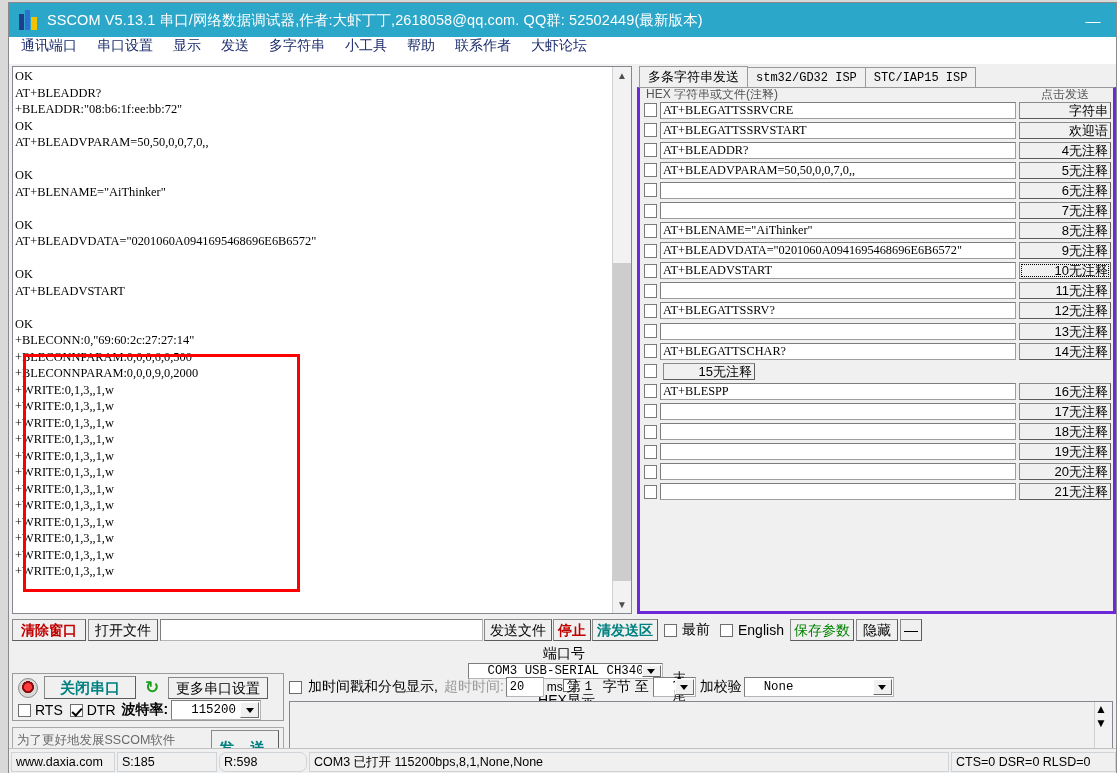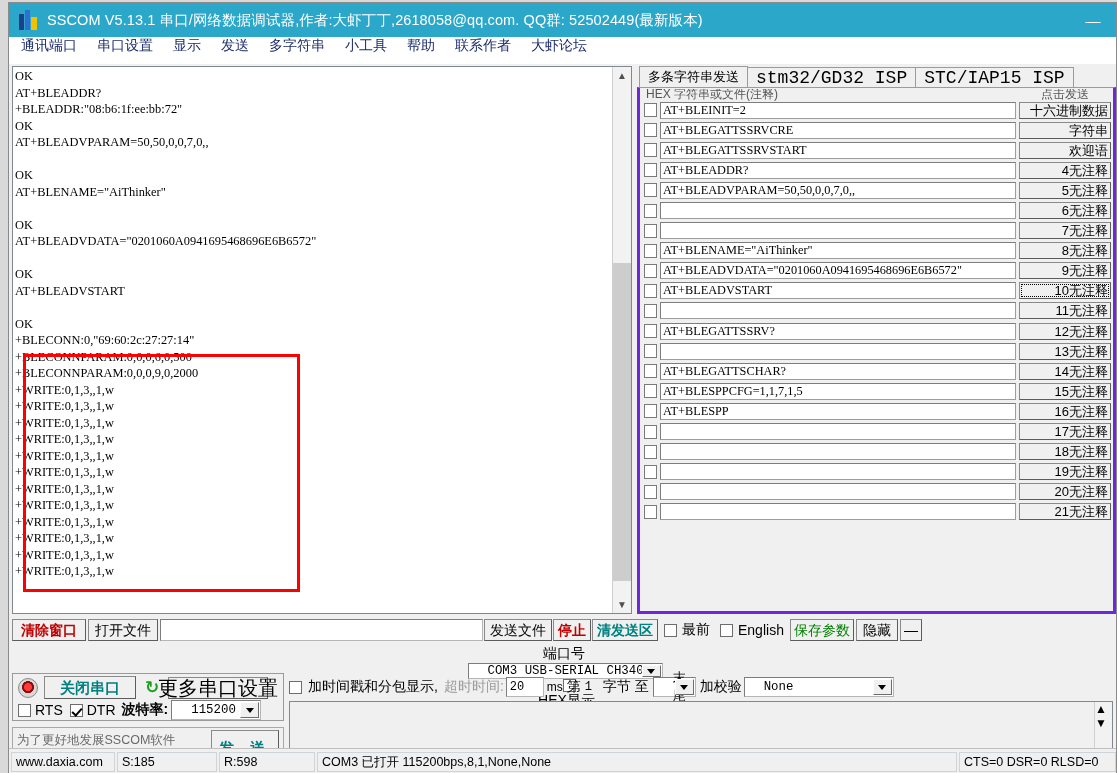--- a/index.html
+++ b/index.html
@@ -33,21 +33,21 @@
   .term div{height:16.5px;}
   .vsb{position:absolute;right:0;top:0;width:18px;bottom:0;background:#f2f2f2;border-left:1px solid #d0d0d0;}
   .vsb .arw{height:17px;display:flex;align-items:center;justify-content:center;color:#505050;font-size:10px;background:#f2f2f2;}
   .vsb .arw.bot{position:absolute;bottom:0;left:0;right:0;}
   .vsb .thumb{position:absolute;left:0;right:0;top:196px;height:318px;background:#cdcdcd;}
   .redbox{position:absolute;left:10px;top:287px;width:277px;height:238px;border:3px solid #f00;box-sizing:border-box;pointer-events:none;}
   
   .rpanel{position:absolute;left:628px;top:2px;right:0;height:548px;}
   .tabs{height:22px;display:flex;align-items:flex-end;padding-left:2px;}
   .tab{height:20px;padding:0 8px;line-height:20px;border:1px solid #9b9b9b;border-bottom:none;background:#f0f0f0;font-size:13px;margin-right:-1px;white-space:nowrap;}
-  .tab.mono{font-family:"Liberation Mono","DejaVu Sans Mono",monospace;font-size:18px;}
+  .tab.mono{font-family:"Liberation Mono","DejaVu Sans Mono",monospace;font-size:12px;}
   .tab.active{background:#f0f0f0;border-bottom:1px solid #f0f0f0;font-weight:normal;}
   .tabbody{position:absolute;left:0;top:21px;right:0;bottom:0;border:3px solid #6d28d9;border-top:1px solid #9b9b9b;background:#f0f0f0;box-sizing:border-box;}
   .grid-head{position:absolute;left:4px;top:1px;right:2px;height:12px;overflow:hidden;color:#555;font-size:12px;}
   .grid-head .h1{position:absolute;left:2px;top:-3px;}
   .grid-head .h2{position:absolute;right:22px;top:-3px;}
   .rows{position:absolute;left:4px;top:12px;right:2px;bottom:4px;overflow:hidden;}
   .row{height:20.1px;display:flex;align-items:center;}
   .row .cb{width:13px;height:14px;border:1px solid #7a7a7a;background:#fff;box-sizing:border-box;flex:none;margin-right:3px;}
   .row .txt{flex:1 1 auto;height:17px;border:1px solid #9d9d9d;border-top-color:#7d7d7d;border-left-color:#7d7d7d;background:#fff;box-sizing:border-box;
     font-family:"Liberation Serif","DejaVu Serif",serif;font-size:12.3px;line-height:15px;padding:0 2px;white-space:nowrap;overflow:hidden;}
@@ -138,25 +138,20 @@
         <div class="tab mono">STC/IAP15 ISP</div>
       </div>
       <div class="tabbody">
         <div class="grid-head">
           <div class="h1">HEX 字符串或文件(注释)</div>
           <div class="h2">点击发送</div>
         </div>
         <div class="rows" id="rows">
             <div class="row">
               <div class="cb"></div>
-              <div class="txt">AT+BLEINIT=2</div>
-              <div class="btn">十六进制数据</div>
-            </div>
-            <div class="row">
-              <div class="cb"></div>
               <div class="txt">AT+BLEGATTSSRVCRE</div>
               <div class="btn">字符串</div>
             </div>
             <div class="row">
               <div class="cb"></div>
               <div class="txt">AT+BLEGATTSSRVSTART</div>
               <div class="btn">欢迎语</div>
             </div>
             <div class="row">
               <div class="cb"></div>
@@ -208,21 +203,20 @@
               <div class="txt"></div>
               <div class="btn">13无注释</div>
             </div>
             <div class="row">
               <div class="cb"></div>
               <div class="txt">AT+BLEGATTSCHAR?</div>
               <div class="btn">14无注释</div>
             </div>
             <div class="row">
               <div class="cb"></div>
-              <div class="txt">AT+BLESPPCFG=1,1,7,1,5</div>
               <div class="btn">15无注释</div>
             </div>
             <div class="row">
               <div class="cb"></div>
               <div class="txt">AT+BLESPP</div>
               <div class="btn">16无注释</div>
             </div>
             <div class="row">
               <div class="cb"></div>
               <div class="txt"></div>
@@ -290,21 +284,21 @@
       <div class="ck on" style="margin-left:6px;"></div>
       <span class="lbl hl red" style="margin-left:4px;font-weight:normal;color:#c00;">加回车换行</span>
     </div>
 
     <div class="leftcol">
       <div class="grp" style="left:0;top:0;width:272px;height:48px;"></div>
       <div style="position:absolute;left:6px;top:3px;display:flex;align-items:center;">
         <div class="radio-ic"></div>
         <div class="btnm teal" style="width:92px;height:23px;justify-content:center;margin-left:6px;font-size:15px;">关闭串口</div>
         <div class="refresh" style="margin-left:6px;">↻</div>
-        <div class="btnm" style="width:100px;height:22px;justify-content:center;margin-left:6px;font-size:20px;">更多串口设置</div>
+        <div class="btnm" style="width:100px;height:22px;justify-content:center;margin-left:6px;font-size:14px;">更多串口设置</div>
       </div>
       <div style="position:absolute;left:6px;top:27px;display:flex;align-items:center;">
         <div class="ck"></div>
         <span class="lbl" style="margin-left:4px;">RTS</span>
         <div class="ck on" style="margin-left:7px;"></div>
         <span class="lbl" style="margin-left:4px;">DTR</span>
         <span class="lbl" style="margin-left:6px;font-weight:bold;">波特率:</span>
         <div class="sel" style="width:90px;height:20px;margin-left:3px;">
           <span>115200</span>
           <span class="arrowbtn">
@@ -353,19 +347,19 @@
       <div class="sendbtn">发 送</div>
     </div>
 
     <div class="adbar">
       
     </div>
 
     <div class="status">
       <div class="scell" style="width:104px;">www.daxia.com</div>
       <div class="scell" style="width:100px;">S:185</div>
-      <div class="scell" style="width:96px;">R:598</div>
+      <div class="scell" style="width:88px;border-radius:7px;">R:598</div>
       <div class="scell" style="width:640px;">COM3 已打开  115200bps,8,1,None,None</div>
       <div class="scell" style="flex:1 1 auto;">CTS=0 DSR=0 RLSD=0</div>
     </div>
 
   </div>
 </div>
 
 </body></html>

